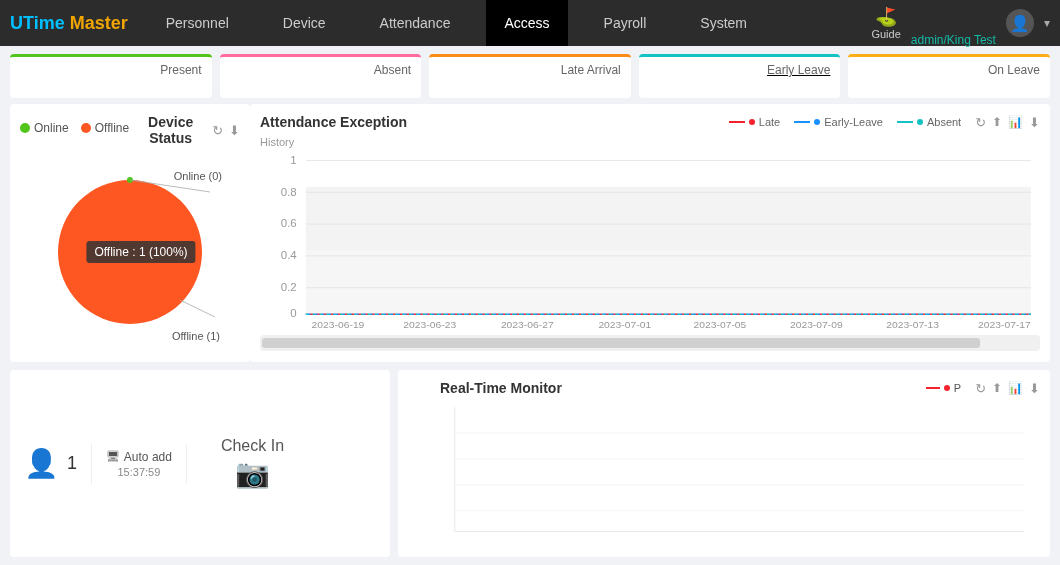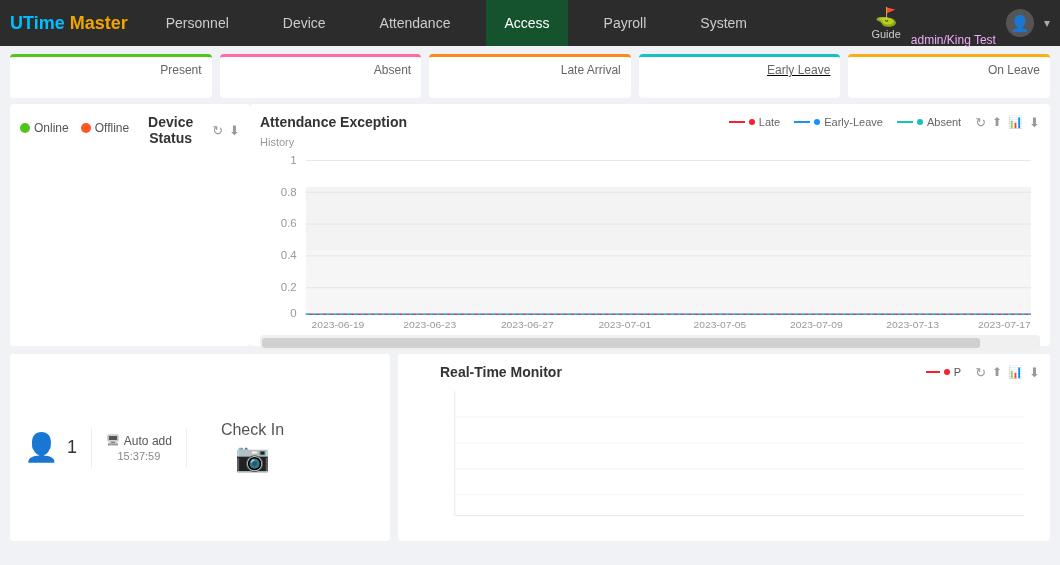--- a/index.html
+++ b/index.html
@@ -30,42 +30,42 @@
     }
     .nav-item {
       color: #ccc;
       padding: 0 18px;
       height: 46px;
       display: flex;
       align-items: center;
       cursor: pointer;
       font-size: 14px;
     }
-    .nav-item.active { color: #fff; background: #14532d; }
+    .nav-item.active { color: #fff; background: #000000; }
     .nav-right {
       display: flex;
       align-items: center;
       gap: 10px;
       color: #ccc;
       font-size: 12px;
     }
     .guide-area {
       display: flex;
       flex-direction: column;
       align-items: center;
       color: #ccc;
       font-size: 11px;
       cursor: pointer;
     }
     .guide-icon {
       font-size: 18px;
       color: #ccc;
     }
     .user-info {
-      color: #f0abfc;
+      color: #14b8a6;
       cursor: pointer;
       font-size: 12px;
       margin-top: 33px;
     }
     .user-avatar {
       width: 28px;
       height: 28px;
       border-radius: 50%;
       background: #555;
       display: inline-flex;
@@ -402,20 +402,34 @@
       </div>
       <div style="flex:1; text-align:center;">
         <span class="panel-title">Device Status</span>
       </div>
       <div class="panel-actions">
         <span class="panel-action-icon">↻</span>
         <span class="panel-action-icon">⬇</span>
       </div>
     </div>
 
+    <div class="pie-container">
+      <svg class="pie-svg" viewBox="0 0 180 180">
+
+        <circle cx="90" cy="90" r="72" fill="#ff5722"></circle>
+
+        <circle cx="90" cy="18" r="3" fill="#52c41a"></circle>
+
+        <line x1="90" y1="18" x2="170" y2="30" stroke="#aaa" stroke-width="0.8"></line>
+        <line x1="140" y1="138" x2="175" y2="155" stroke="#aaa" stroke-width="0.8"></line>
+      </svg>
+      <div class="pie-label-online">Online (0)</div>
+      <div class="pie-label-offline-bottom">Offline (1)</div>
+      <div class="pie-tooltip">Offline : 1 (100%)</div>
+    </div>
   </div>
 
   <div class="attendance-panel">
     <div class="attend-header">
       <span class="attend-title">Attendance Exception</span>
       <div style="display:flex; align-items:center; gap:14px;">
         <div class="attend-legend">
           <div class="attend-legend-item">
             <span style="display:inline-block;width:16px;height:2px;background:#f5222d;vertical-align:middle;"></span>
             <span style="display:inline-block;width:6px;height:6px;border-radius:50%;background:#f5222d;"></span>

